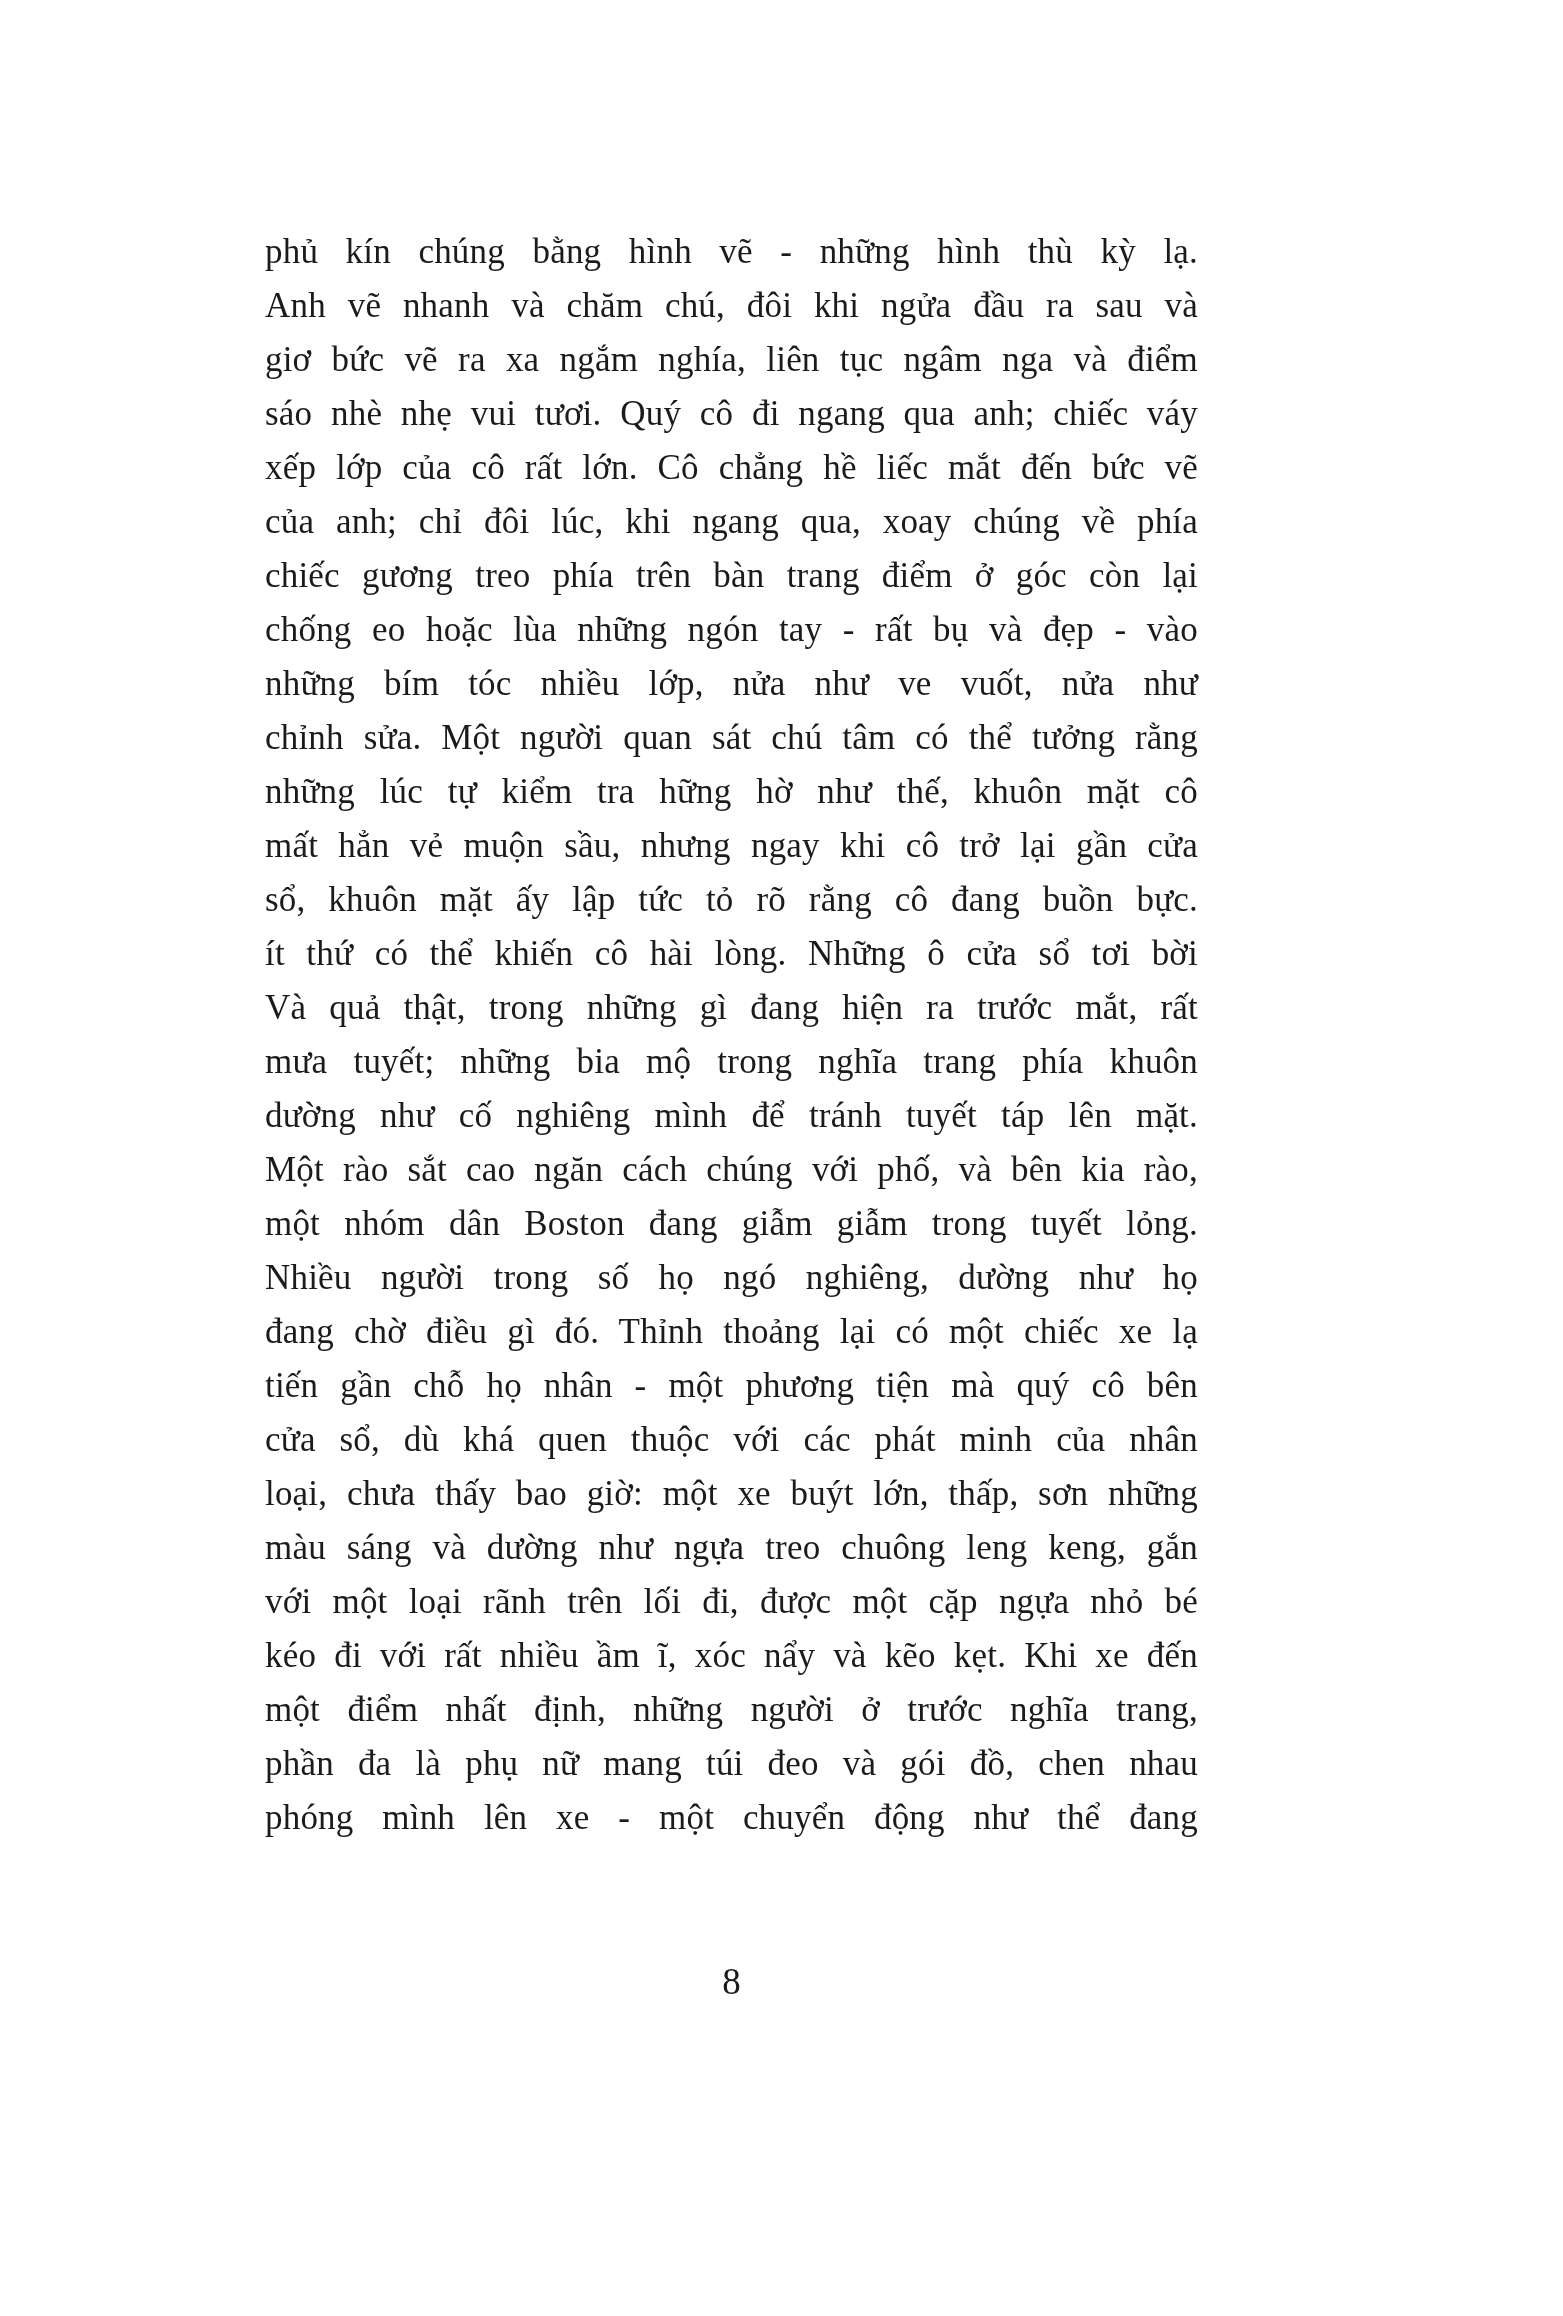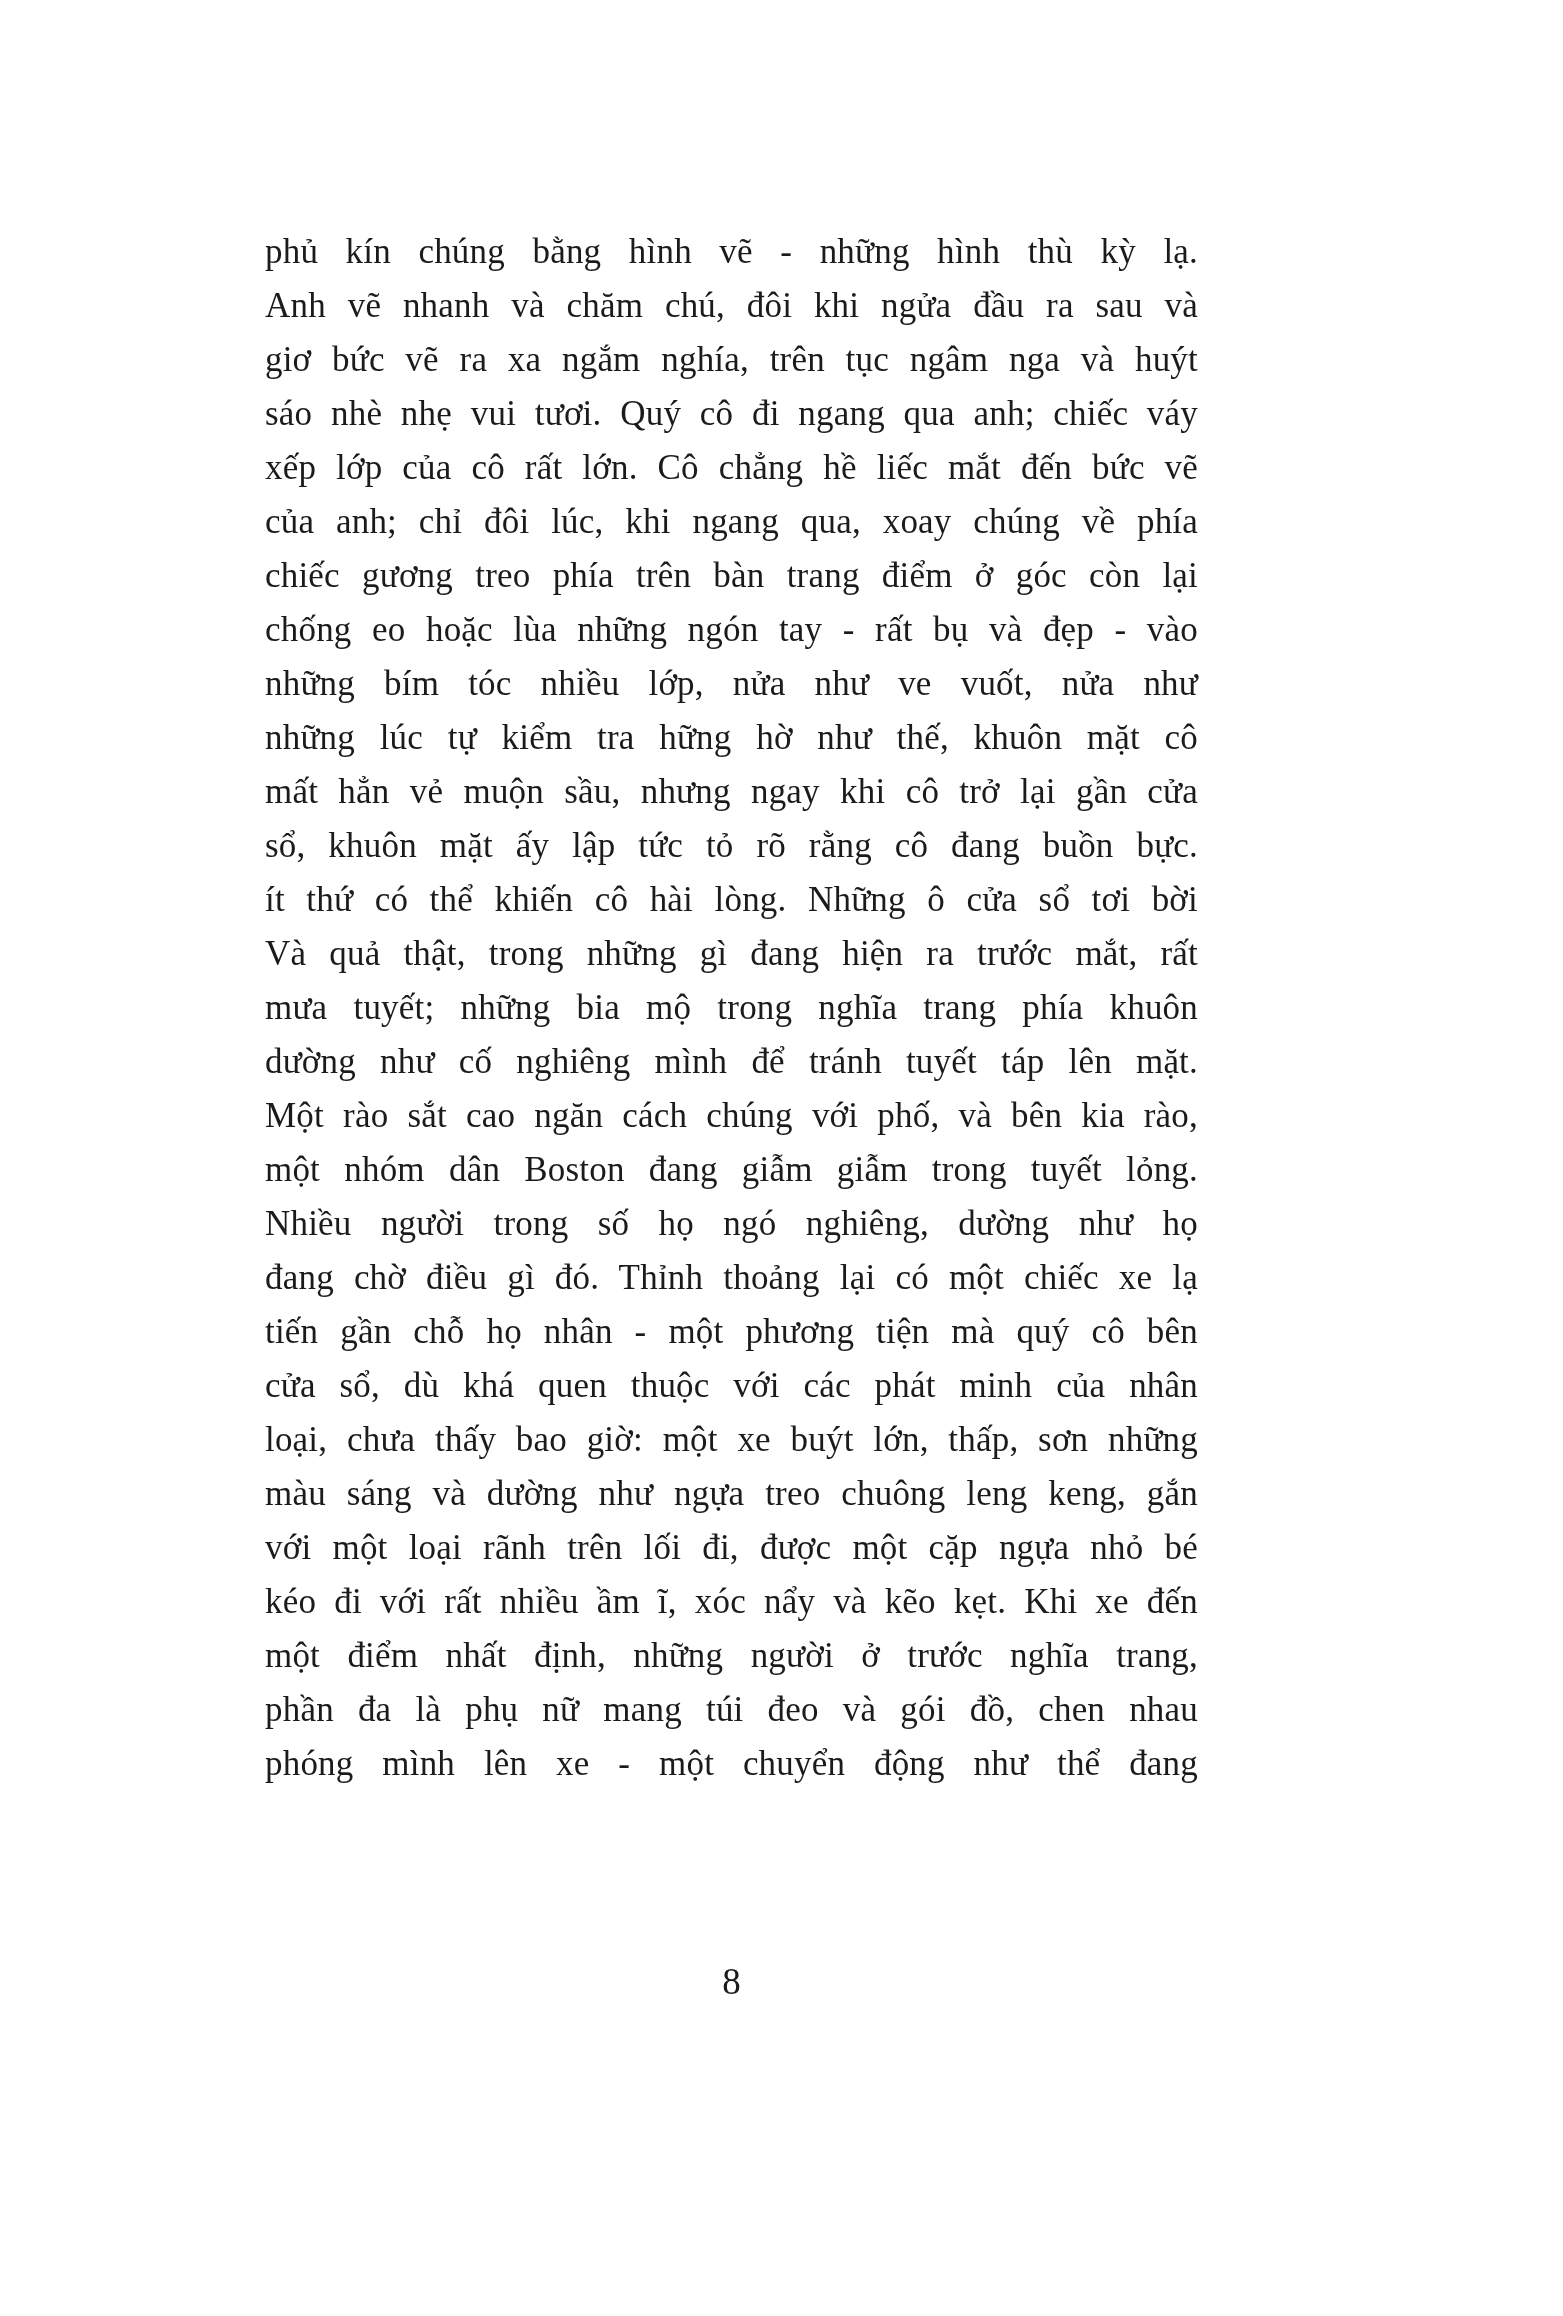--- a/index.html
+++ b/index.html
@@ -43,27 +43,28 @@
   }
 </style>
 </head>
 <body>
 
 <div class="page">
   <div class="text-block">
 
   <div class="text-line">phủ kín chúng bằng hình vẽ - những hình thù kỳ lạ.</div>
       <div class="text-line">Anh vẽ nhanh và chăm chú, đôi khi ngửa đầu ra sau và</div>
-      <div class="text-line">giơ bức vẽ ra xa ngắm nghía, trên tục ngâm nga và huýt</div>
+      <div class="text-line">giơ bức vẽ ra xa ngắm nghía, liên tục ngâm nga và điểm</div>
       <div class="text-line">sáo nhè nhẹ vui tươi. Quý cô đi ngang qua anh; chiếc váy</div>
       <div class="text-line">xếp lớp của cô rất lớn. Cô chẳng hề liếc mắt đến bức vẽ</div>
       <div class="text-line">của anh; chỉ đôi lúc, khi ngang qua, xoay chúng về phía</div>
       <div class="text-line">chiếc gương treo phía trên bàn trang điểm ở góc còn lại</div>
       <div class="text-line">chống eo hoặc lùa những ngón tay - rất bụ và đẹp - vào</div>
       <div class="text-line">những bím tóc nhiều lớp, nửa như ve vuốt, nửa như</div>
+      <div class="text-line">chỉnh sửa. Một người quan sát chú tâm có thể tưởng rằng</div>
       <div class="text-line">những lúc tự kiểm tra hững hờ như thế, khuôn mặt cô</div>
       <div class="text-line">mất hẳn vẻ muộn sầu, nhưng ngay khi cô trở lại gần cửa</div>
       <div class="text-line">sổ, khuôn mặt ấy lập tức tỏ rõ rằng cô đang buồn bực.</div>
       <div class="text-line">ít thứ có thể khiến cô hài lòng. Những ô cửa sổ tơi bời</div>
       <div class="text-line">Và quả thật, trong những gì đang hiện ra trước mắt, rất</div>
       <div class="text-line">mưa tuyết; những bia mộ trong nghĩa trang phía khuôn</div>
       <div class="text-line">dường như cố nghiêng mình để tránh tuyết táp lên mặt.</div>
       <div class="text-line">Một rào sắt cao ngăn cách chúng với phố, và bên kia rào,</div>
       <div class="text-line">một nhóm dân Boston đang giẫm giẫm trong tuyết lỏng.</div>
       <div class="text-line">Nhiều người trong số họ ngó nghiêng, dường như họ</div>

